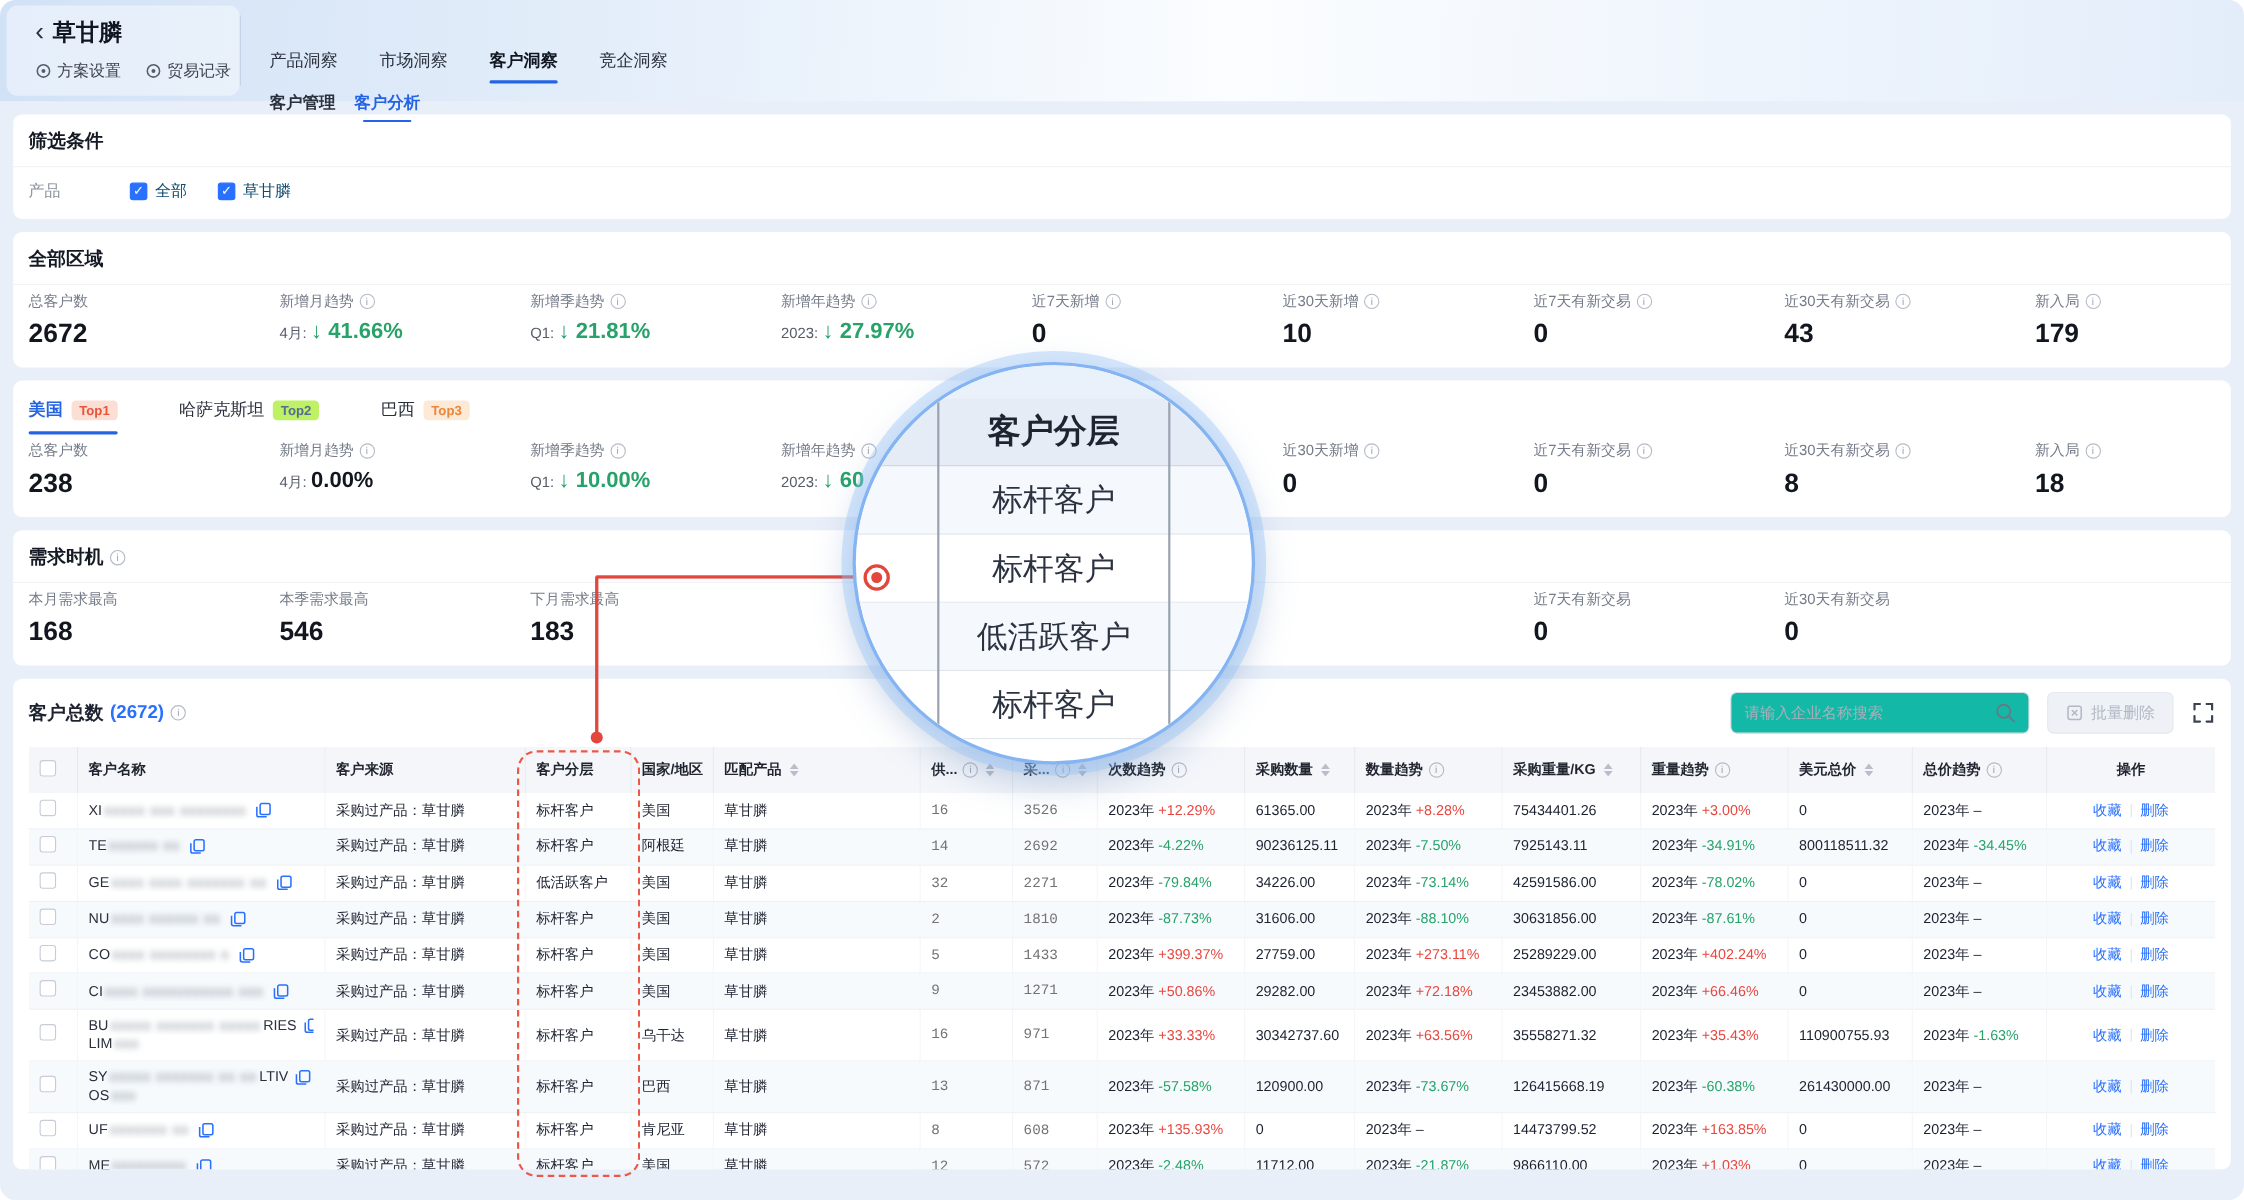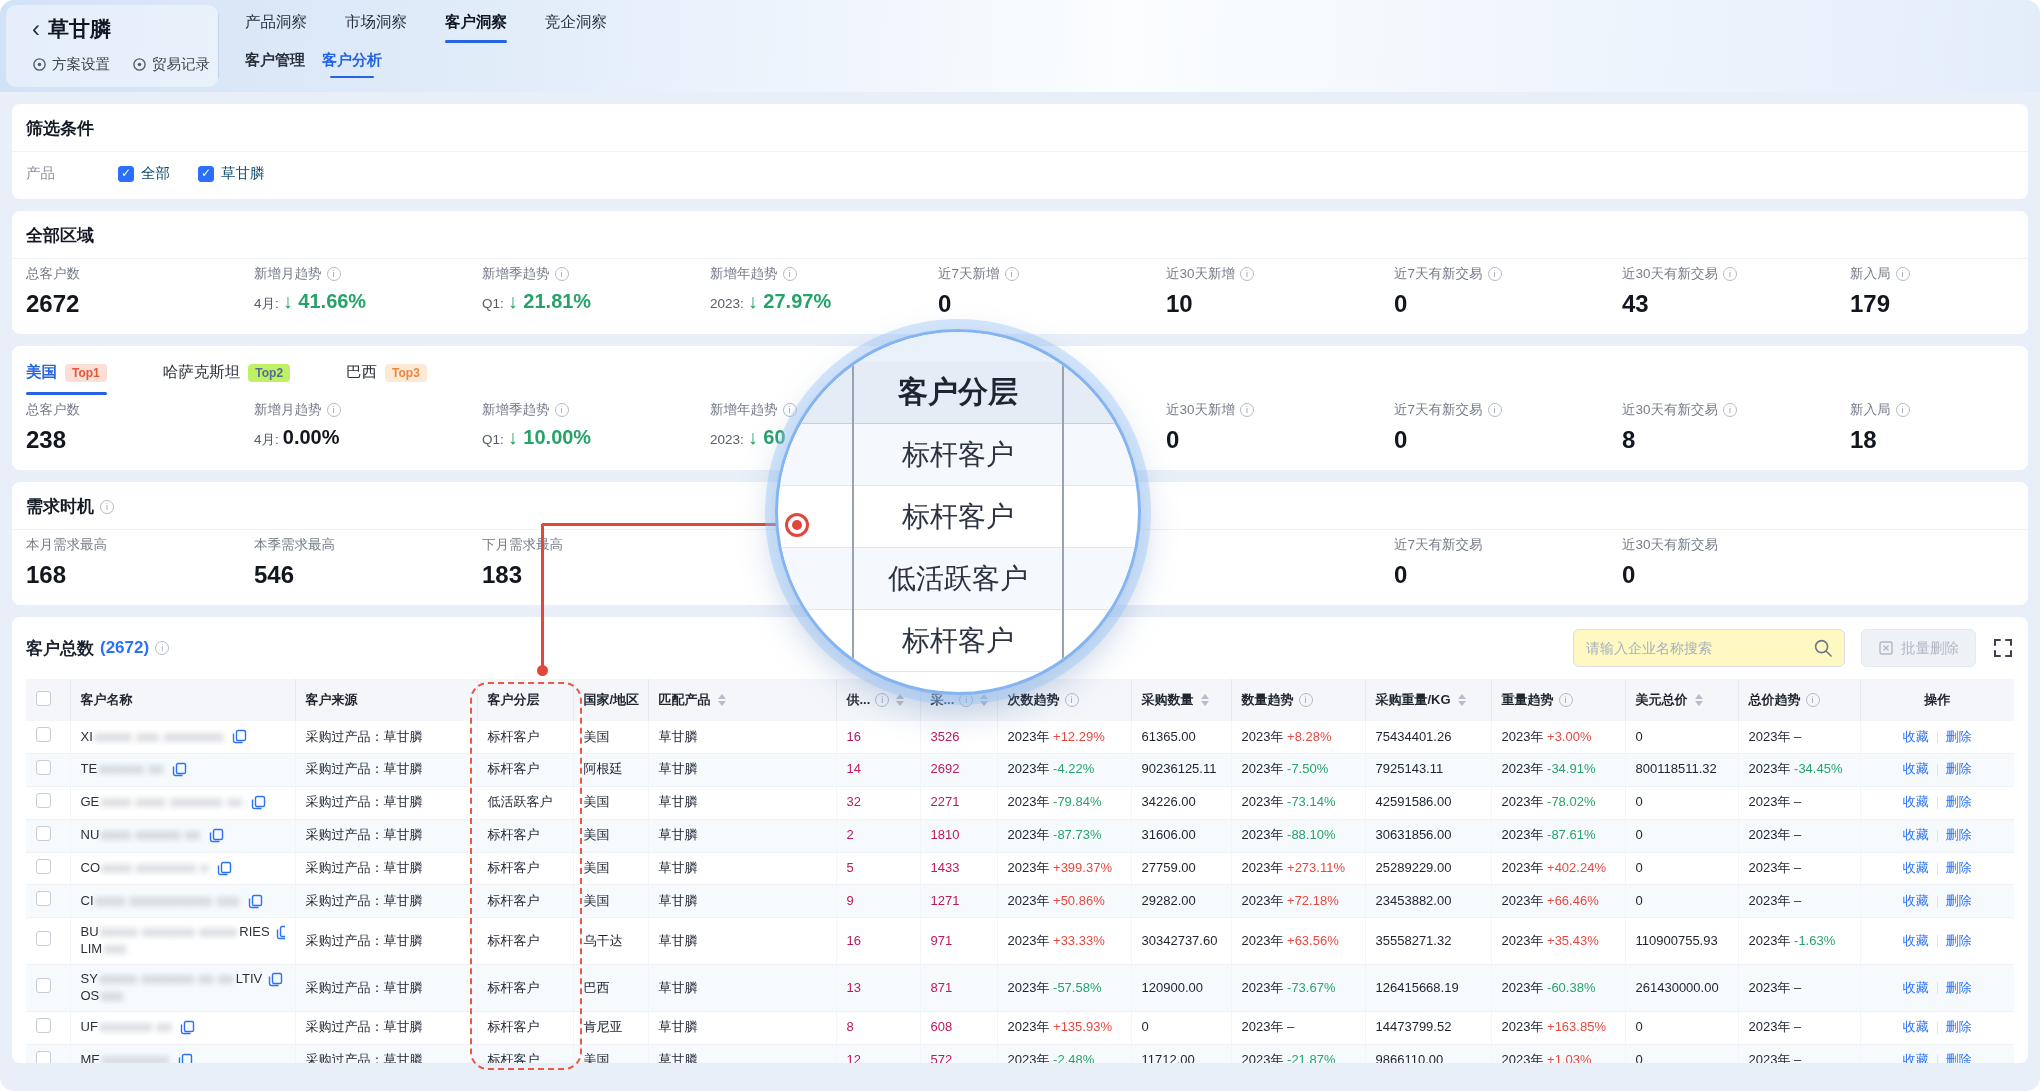--- a/index.html
+++ b/index.html
@@ -9,21 +9,21 @@
 
   
   .topbar { height:92px; background:linear-gradient(93deg,#d2e2f6 0%,#e4eefa 28%,#fbfdff 55%,#e3edfa 100%); display:flex; align-items:stretch; border-radius:14px 14px 0 0; }
   .tp-left { width:212px; margin:5px 0 5px 6px; padding:10px 0 8px 26px; background:rgba(255,255,255,.42); border-radius:10px; }
   .tp-title { display:flex; align-items:center; gap:8px; font-size:21px; font-weight:bold; color:#10151f; }
   .back { font-size:24px; font-weight:normal; color:#2a303c; line-height:1; cursor:pointer; }
   .tp-actions { display:flex; gap:22px; margin-top:12px; font-size:14.5px; color:#3d4450; }
   .tp-action { display:flex; align-items:center; gap:5px; cursor:pointer; }
   .tp-div { width:1px; background:#c3d2e6; margin:14px 0; }
   .tp-tabs { padding:12px 0 0 26px; }
-  .tabs-row { display:flex; gap:38px; font-size:15.5px; color:#2a303c; }
+  .tabs-row { display:flex; gap:38px; font-size:15.5px; color:#2a303c;margin-top:33px; }
   .tab { padding-bottom:10px; position:relative; cursor:pointer; }
   .tab.active { font-weight:bold; color:#10151f; }
   .tab.active::after { content:""; position:absolute; left:50%; transform:translateX(-50%); bottom:0; width:62px; height:3px; border-radius:2px; background:#2464e4; }
   .subtabs-row { display:flex; align-items:center; gap:0; margin-top:8px; font-size:15px; }
   .subtab { padding-bottom:8px; position:relative; cursor:pointer; color:#2a303c; font-weight:bold; }
   .subtab + .subtab { margin-left:17px; }
   .subtab.active { color:#2464e4; }
   .subtab.active::after { content:""; position:absolute; left:50%; transform:translateX(-50%); bottom:0; width:44px; height:2.5px; border-radius:2px; background:#2464e4; }
 
   
@@ -64,21 +64,21 @@
   .badge.t2 { background:#bef264; color:#566d93; }
   .badge.t3 { background:#fcead7; color:#e9873f; }
 
   
   .tbl-card { height:446px; overflow:hidden; }
   .tbl-top { display:flex; align-items:center; justify-content:space-between; padding:12px 14px; }
   .tbl-title { display:flex; align-items:center; gap:6px; font-size:17px; font-weight:bold; }
   .tbl-count { color:#2970ff; }
   .tbl-tools { display:flex; align-items:center; gap:16px; }
   .search-box { position:relative; width:272px; }
-  .search-box input { width:100%; height:38px; border:1px solid #d9dee8; border-radius:6px; padding:0 40px 0 12px; font-size:14px; color:#1c2230; outline:none; background:#fef9c3; font-family:inherit; }
+  .search-box input { width:100%; height:38px; border:1px solid #d9dee8; border-radius:6px; padding:0 40px 0 12px; font-size:14px; color:#1c2230; outline:none; background:#14b8a6; font-family:inherit; }
   .search-box input::placeholder { color:#a9b0bb; }
   .search-ic { position:absolute; right:12px; top:9px; }
   .batch-btn { height:38px; display:flex; align-items:center; gap:7px; padding:0 16px; background:#eef1f6; border:1px solid #e4e8ef; border-radius:6px; color:#b2b9c4; font-size:14.5px; cursor:not-allowed; }
   .expand-btn { display:flex; cursor:pointer; }
 
   table { width:calc(100% - 28px); margin:0 14px; border-collapse:collapse; table-layout:fixed; font-size:13px; }
   thead th { background:#f4f6fa; color:#1f242e; font-weight:bold; text-align:left; padding:12px 10px; border-right:1px solid #e6e9ef; white-space:nowrap; overflow:hidden; }
   thead th:last-child { border-right:none; text-align:center; }
   tbody td { padding:6px 10px; border-bottom:1px solid #eef1f5; border-right:1px solid #f3f5f8; vertical-align:middle; line-height:1.3; overflow:hidden; white-space:nowrap; }
   tbody td:last-child { border-right:none; }
@@ -88,21 +88,21 @@
   .sort-ic i { width:0; height:0; border-left:4px solid transparent; border-right:4px solid transparent; }
   .sort-ic .su { border-bottom:5px solid #b8bec9; }
   .sort-ic .sd { border-top:5px solid #b8bec9; }
 
   .cbx { width:15px; height:15px; border:1.5px solid #c7ccd6; border-radius:3px; background:#fff; display:inline-block; }
   .name-wrap { display:flex; flex-direction:column; }
   .nl { display:flex; align-items:center; white-space:nowrap; overflow:hidden; }
   .npart { color:#2a303c; }
   .nblur { filter:blur(3px); color:#79828f; letter-spacing:1px; margin:0 2px; }
   .copy-ic { margin-left:6px; flex:0 0 auto; display:inline-flex; }
-  .blue-num { color:#be185d; }
+  .blue-num { color:#737373;font-family:Liberation Mono, monospace; }
   .tv.up { color:#e8473f; }
   .tv.down { color:#27a36a; }
   .tv.flat { color:#2a303c; }
   .qty-wrap { white-space:normal; word-break:break-all; }
   td.wrapok { white-space:normal; }
   .act-td { text-align:center; }
   .act-link { color:#2970ff; cursor:pointer; text-decoration:none; }
   .act-sep { display:inline-block; width:1px; height:12px; background:#dfe3ea; margin:0 8px; vertical-align:middle; }
 
   

